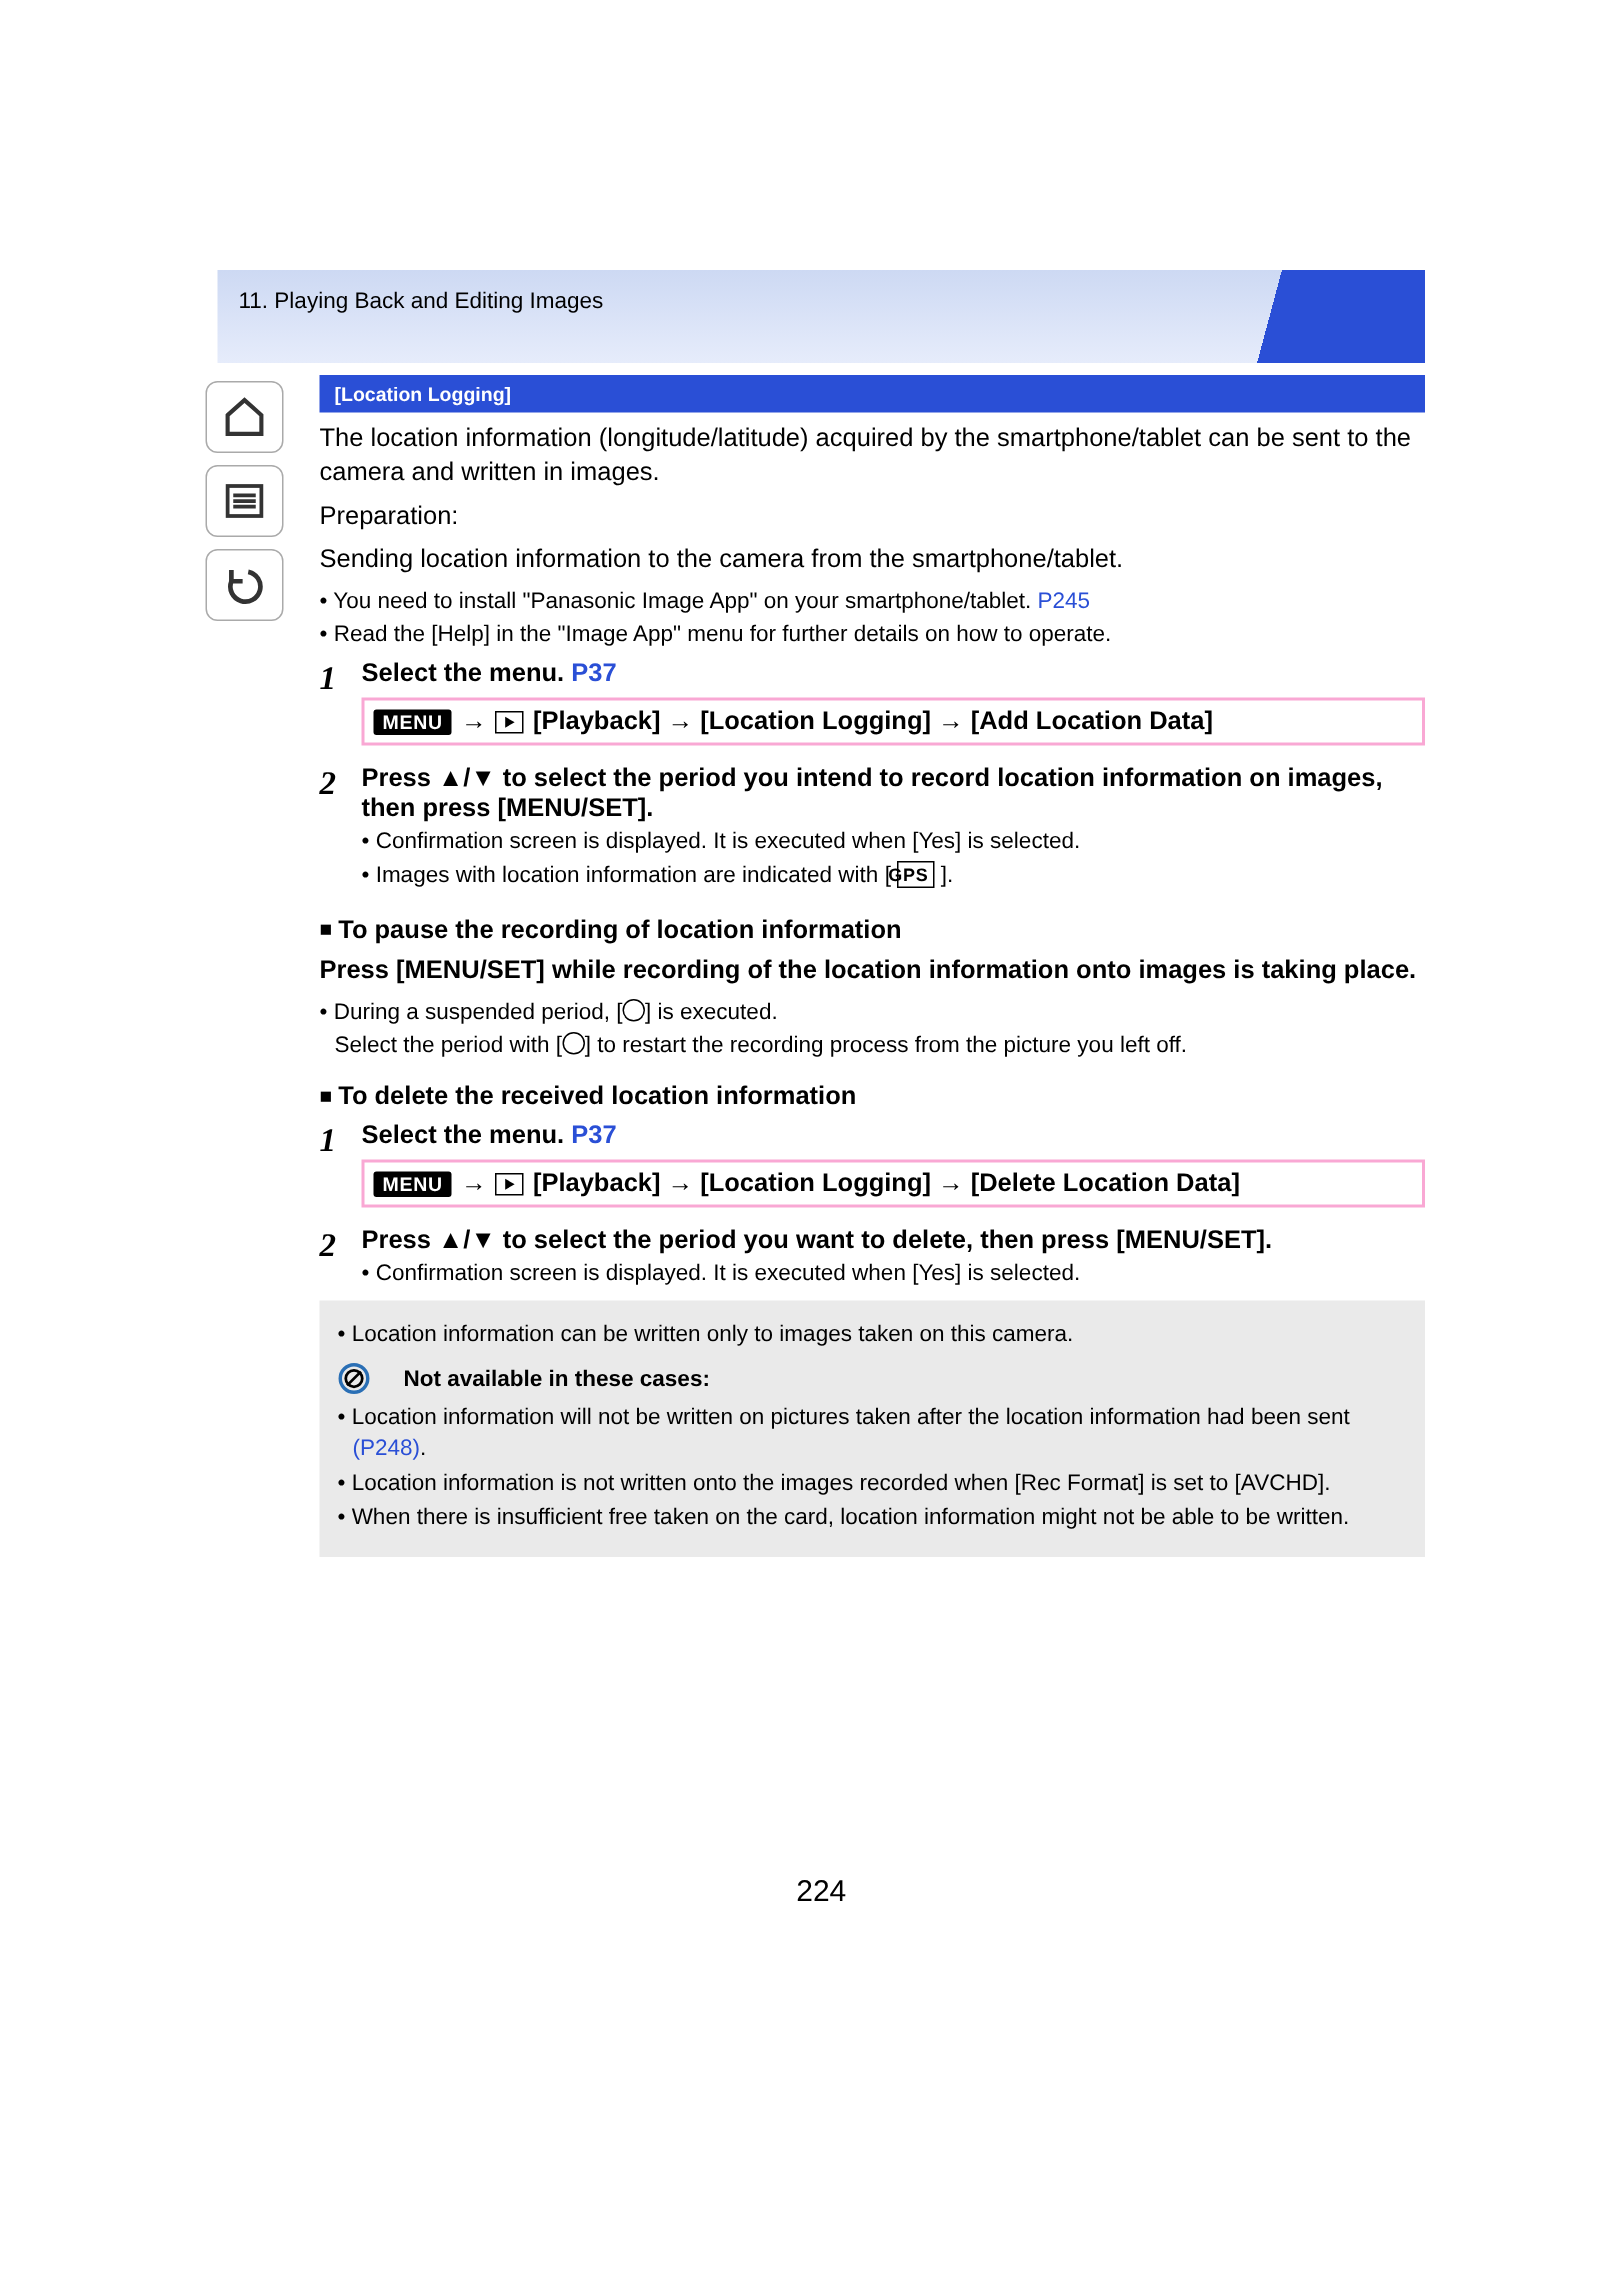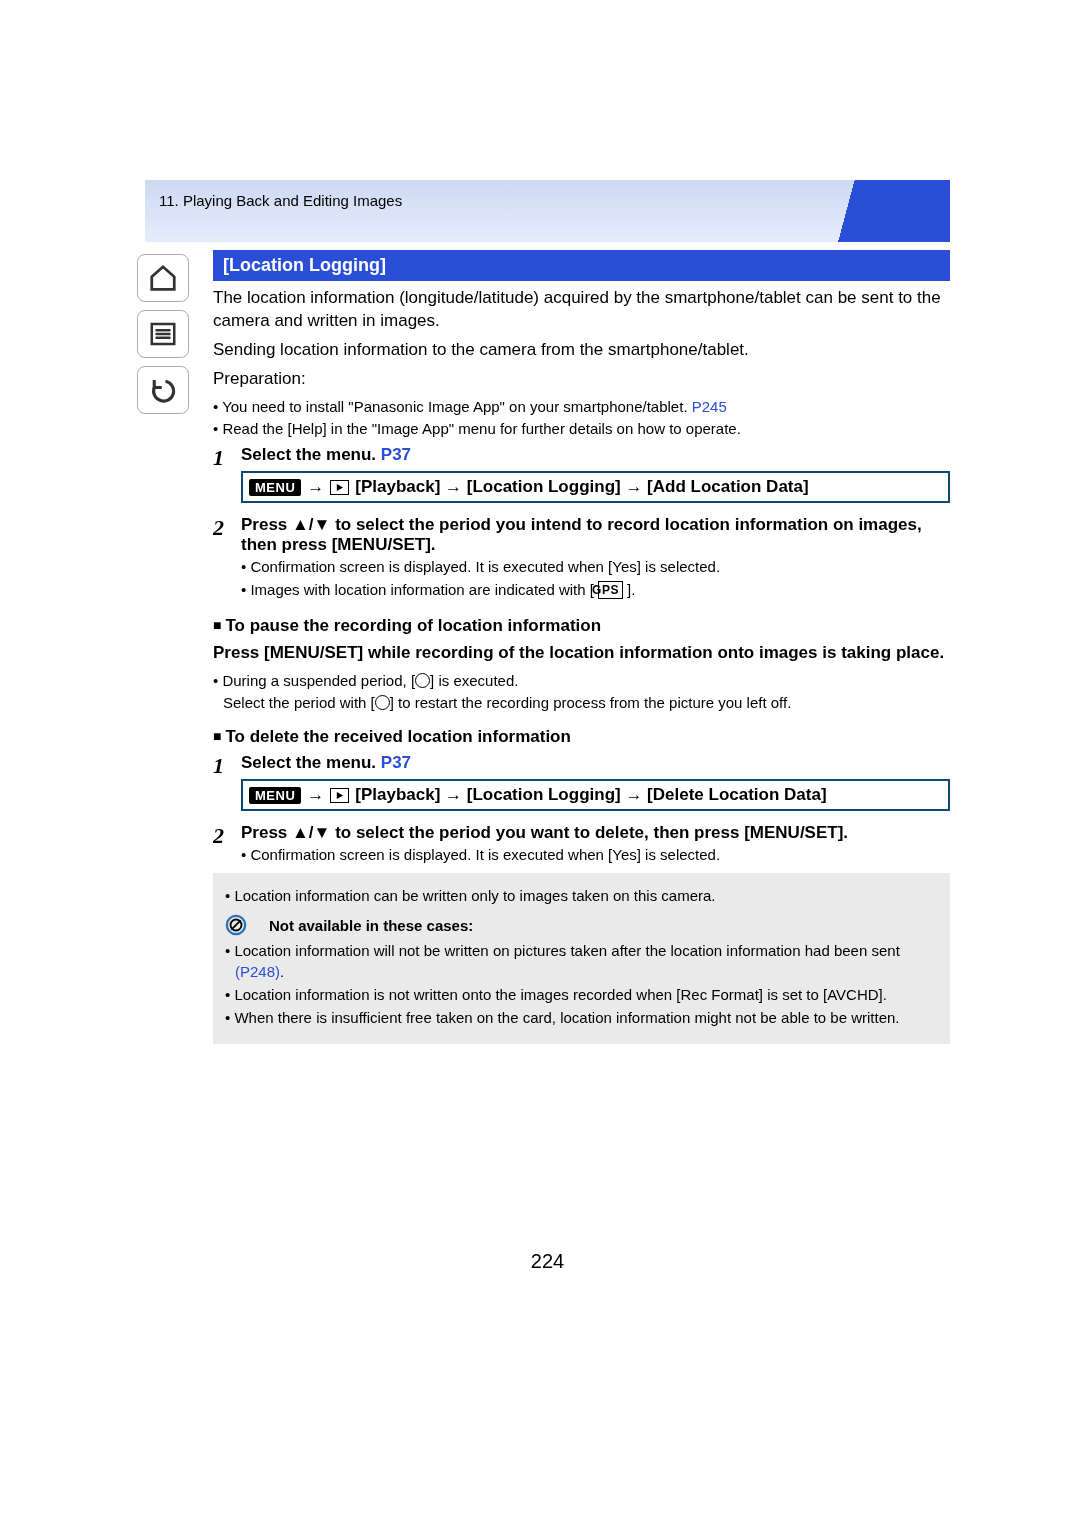--- a/index.html
+++ b/index.html
@@ -58,39 +58,39 @@
   }
   .content {
     margin-left: 68px;
     width: 737px;
   }
   .section-title {
     background: #2a4fd6;
     color: #fff;
     font-weight: bold;
     padding: 5px 10px;
-    font-size: 18px;
+    font-size: 13px;
     margin-top: 8px;
   }
   .para { margin: 6px 0; line-height: 1.35; }
   .small { font-size: 15px; line-height: 1.35; }
   .link { color: #2a4fd6; }
   .step-row { display: flex; margin: 6px 0; }
   .step-num {
     font-family: "Times New Roman", serif;
     font-style: italic;
     font-weight: bold;
     font-size: 22px;
     width: 28px;
     flex: 0 0 28px;
   }
   .step-body { flex: 1; }
   .bold { font-weight: bold; }
   .menu-path-box {
-    border: 2px solid #0c4a6e;
+    border: 2px solid #f9a8d4;
     padding: 4px 6px;
     display: flex;
     align-items: center;
     gap: 6px;
     margin: 6px 0;
     font-weight: bold;
   }
   .menu-badge {
     background: #000;
     color: #fff;
@@ -183,22 +183,22 @@
 
   <div class="chapter-bar">
     <span>11. Playing Back and Editing Images</span>
   </div>
 
   <div class="content">
 
     <div class="section-title">[Location Logging]</div>
 
     <div class="para">The location information (longitude/latitude) acquired by the smartphone/tablet can be sent to the camera and written in images.</div>
+    <div class="para">Preparation:</div>
     <div class="para">Sending location information to the camera from the smartphone/tablet.</div>
-    <div class="para">Preparation:</div>
 
     <div class="small bullet-line">
       <span>• You need to install "Panasonic Image App" on your smartphone/tablet. </span><span class="link">P245</span>
     </div>
     <div class="small bullet-line">
       <span>• Read the [Help] in the "Image App" menu for further details on how to operate.</span>
     </div>
 
     <div class="step-row">
       <div class="step-num">1</div>

